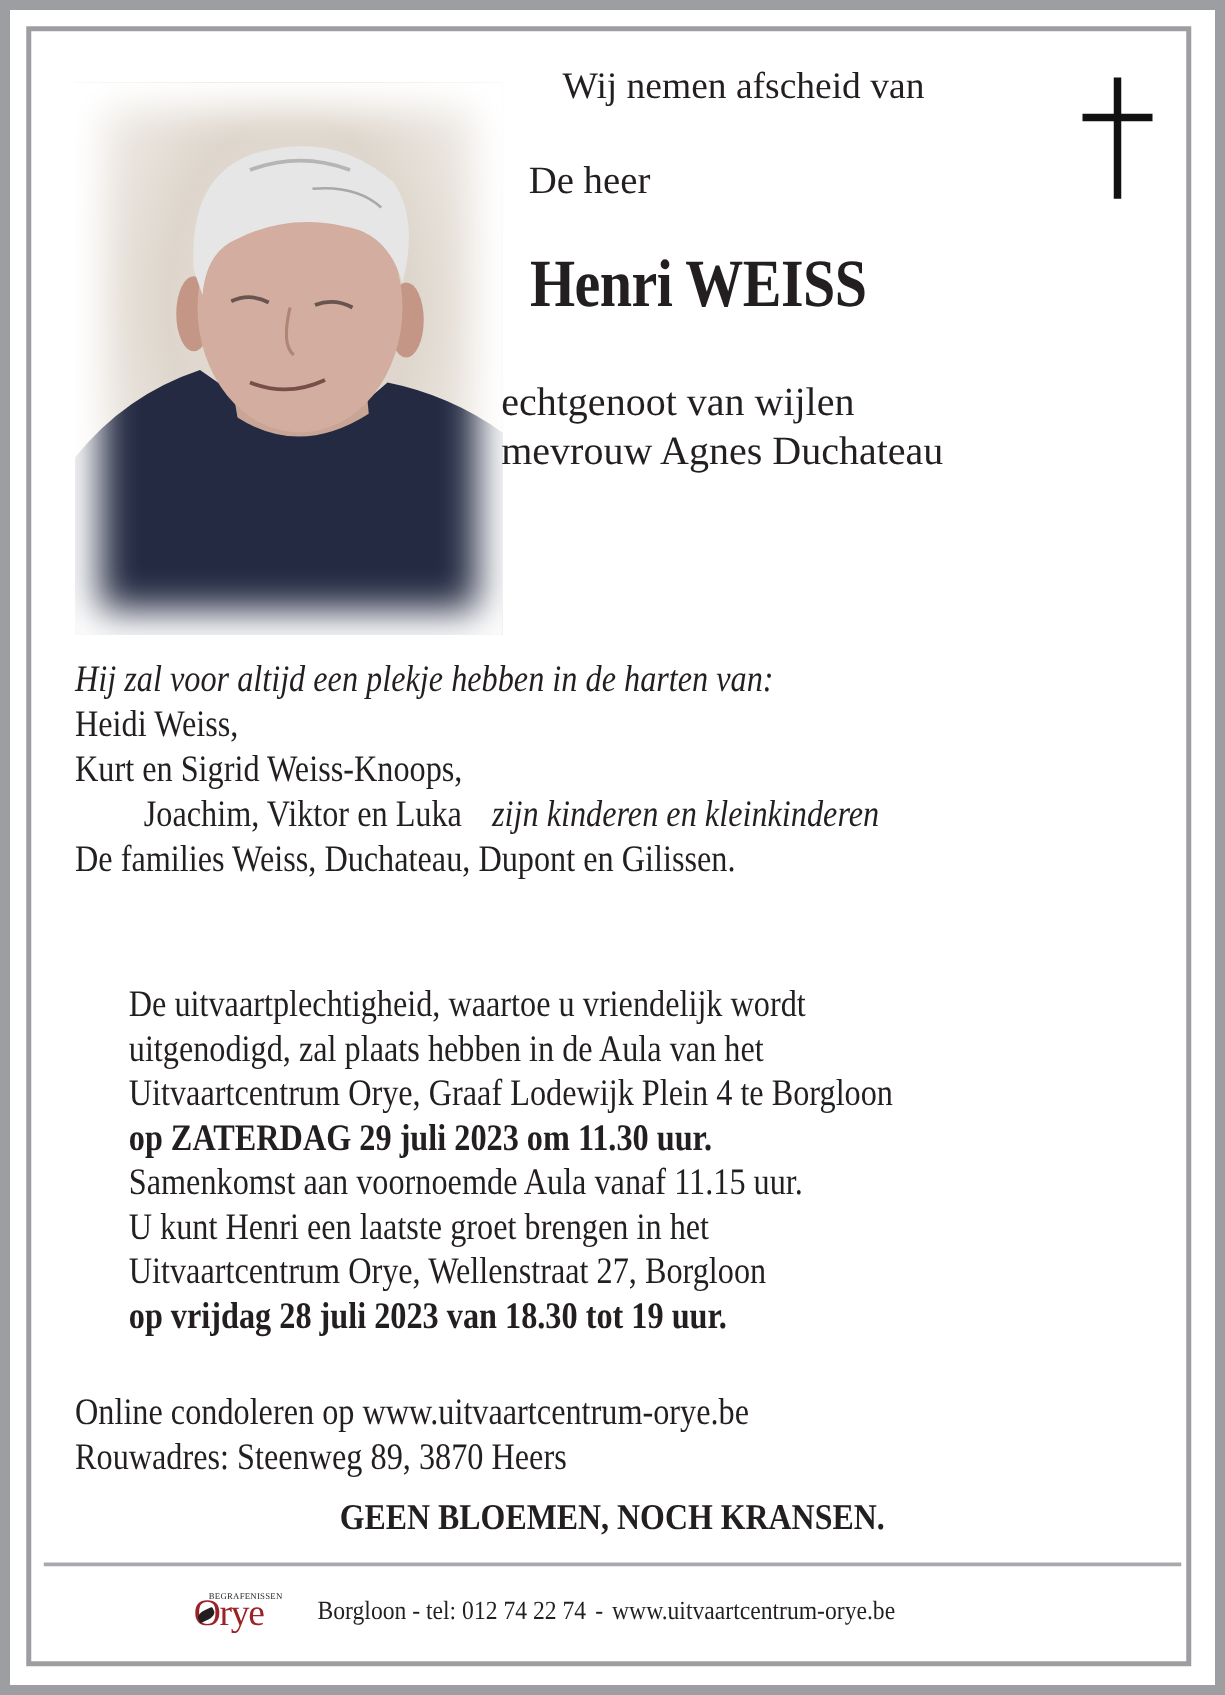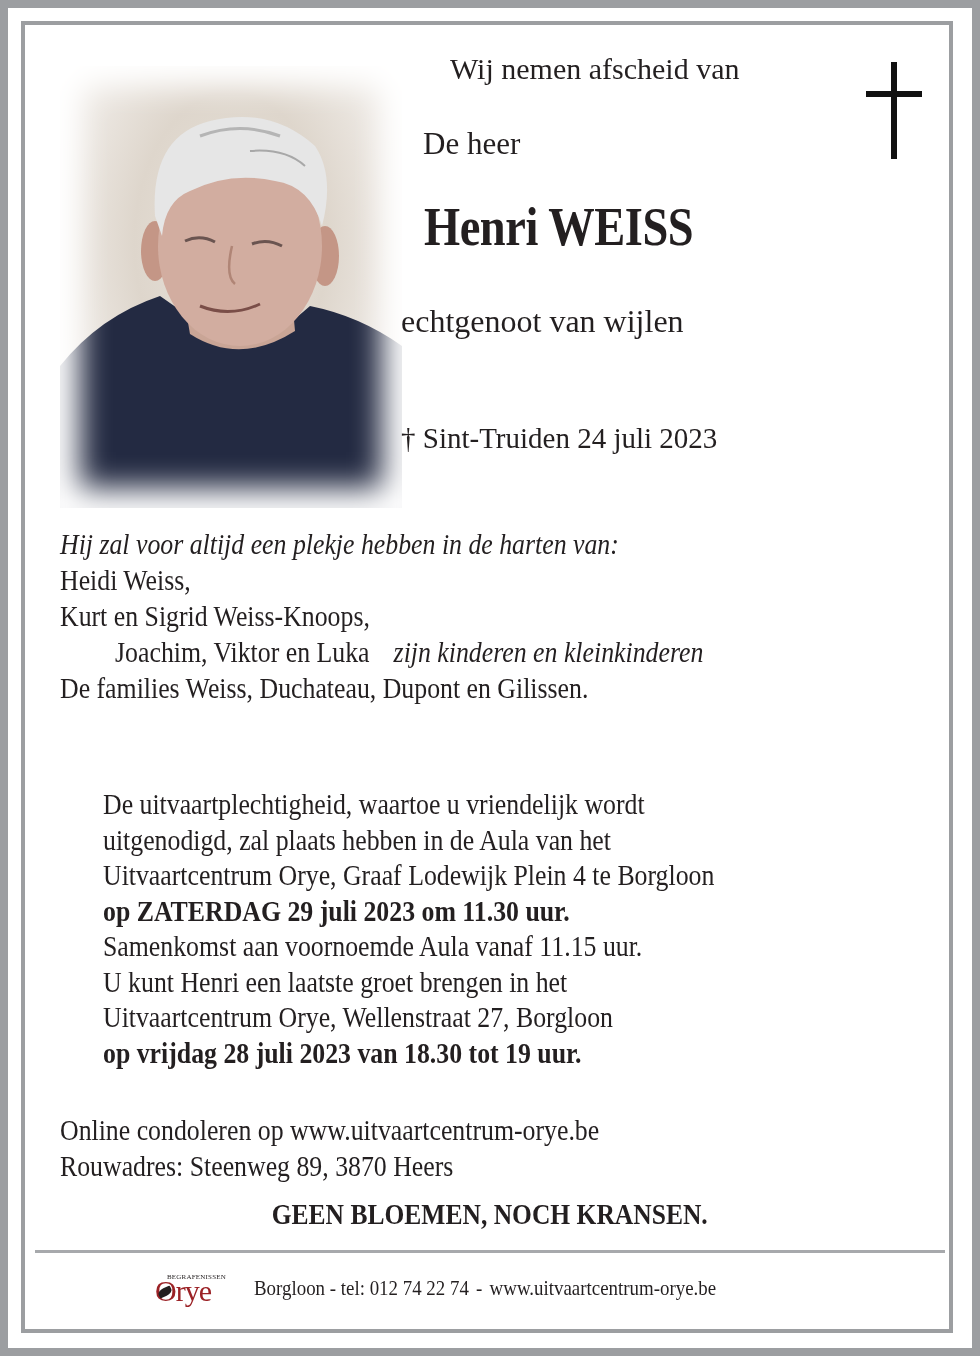--- a/index.html
+++ b/index.html
@@ -131,24 +131,24 @@
 <div class="abs title">De heer</div>
 <div class="abs name">Henri WEISS</div>
 
 <div class="cross">
   <div class="v"></div>
   <div class="h"></div>
 </div>
 
 <div class="center-block spouse">
   <div>echtgenoot van wijlen</div>
+  <div>mevrouw Agnes Duchateau</div>
 </div>
 
 <div class="center-block dates">
-  <div>† Sint-Truiden 24 juli 2023</div>
 </div>
 
 <div class="mourn">
   <span class="line it">Hij zal voor altijd een plekje hebben in de harten van:</span>
   <span class="line">Heidi Weiss,</span>
   <span class="line">Kurt en Sigrid Weiss-Knoops,</span>
   <span class="line indent"><span>Joachim, Viktor en Luka</span><span class="relation">zijn kinderen en kleinkinderen</span></span>
   <span class="line">De families Weiss, Duchateau, Dupont en Gilissen.</span>
 </div>
 

